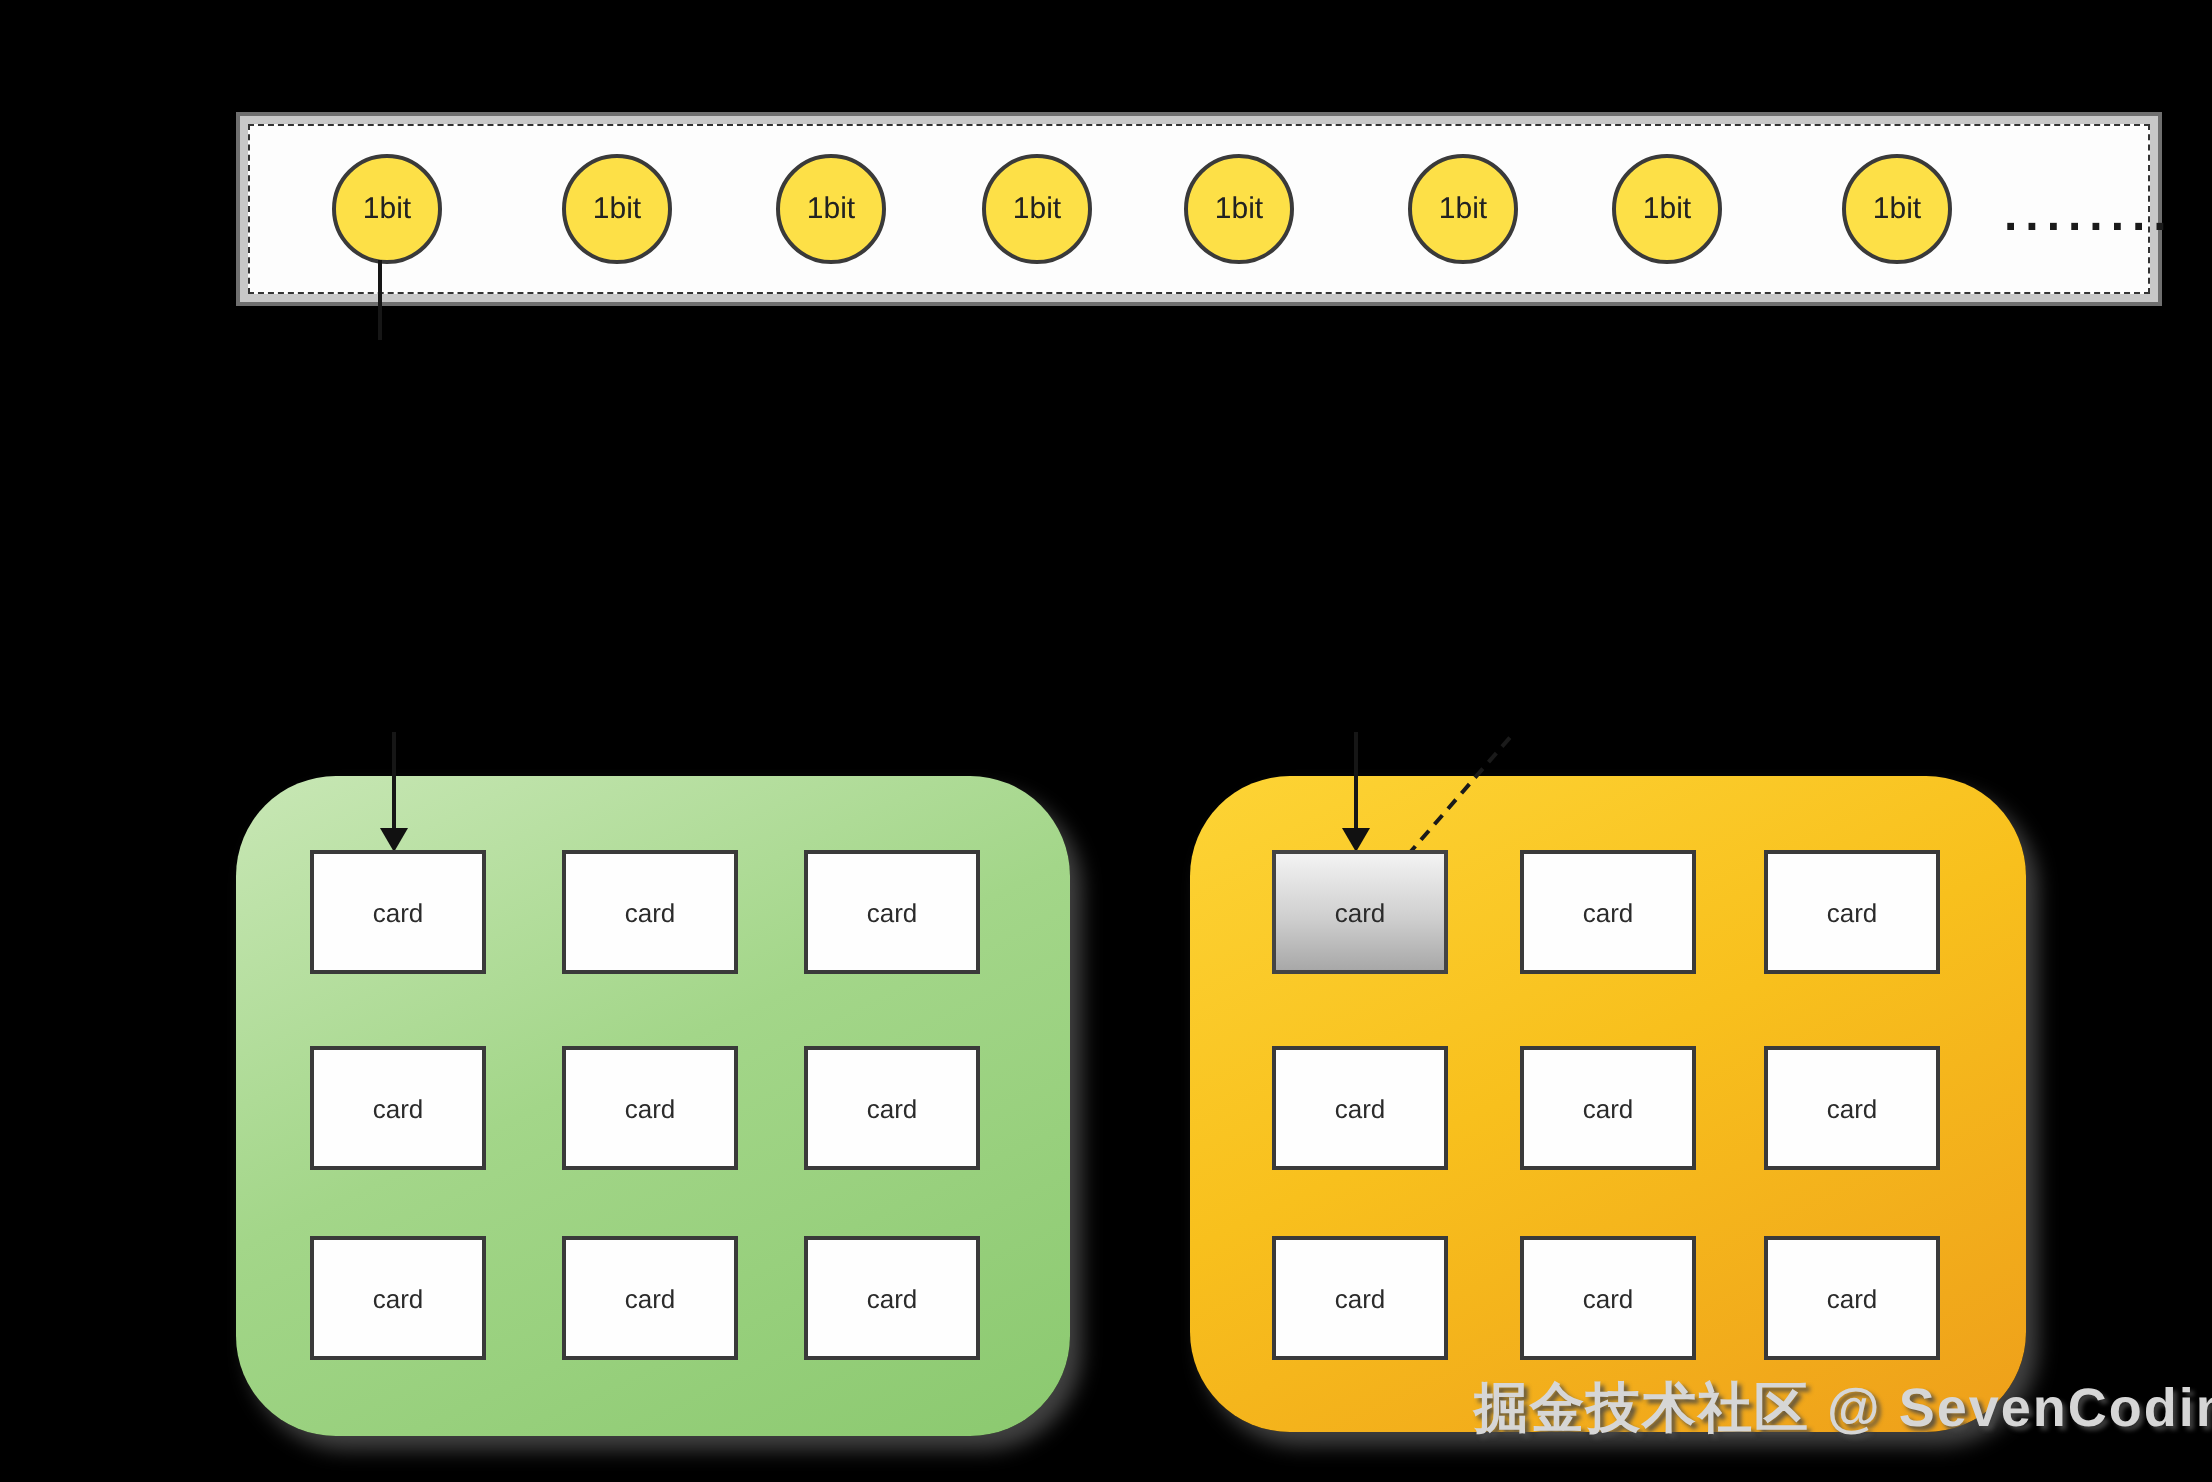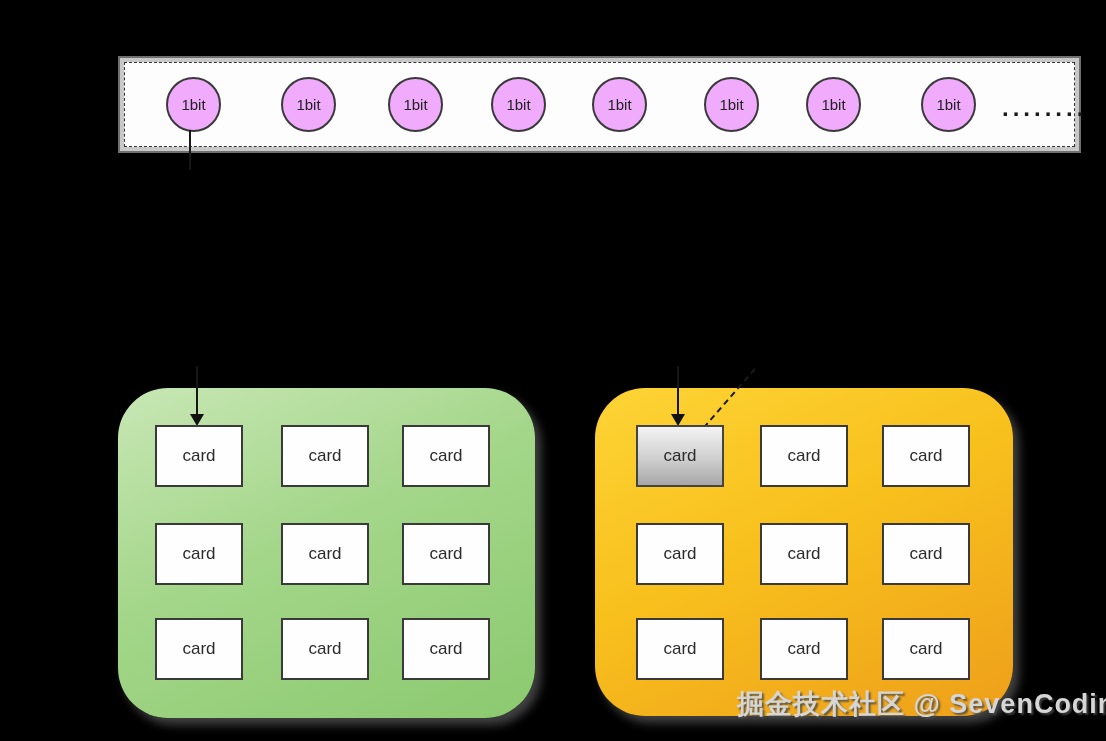--- a/index.html
+++ b/index.html
@@ -12,21 +12,21 @@
   .bit-strip{
     position:absolute;left:120px;top:58px;width:959px;height:93px;
     background:#fdfdfd;border:4px solid #c8c8c8;outline:2px solid #6f6f6f;
     box-sizing:border-box;
   }
   .bit-strip::before{
     content:"";position:absolute;inset:0;border:1px dashed #333;pointer-events:none;
   }
   .bit-circle{
     position:absolute;top:15px;width:55px;height:55px;border-radius:50%;
-    border:2px solid #3a3a3a;background:#f0abfc;box-sizing:border-box;
+    border:2px solid #3a3a3a;background:#fde047;box-sizing:border-box;
     display:flex;align-items:center;justify-content:center;
     font-size:15px;color:#222;
   }
   .ellipsis-dots{
     position:absolute;left:878px;top:34px;font-size:24px;font-weight:bold;
     color:#1a1a1a;letter-spacing:4px;line-height:1;
   }
 
   
   .vline{position:absolute;background:#161616;width:2px;}
@@ -52,21 +52,21 @@
   .panel-orange{
     left:595px;top:388px;width:418px;height:328px;
     background:linear-gradient(155deg,#fdd435 0%,#f8c01d 45%,#ee9f1a 100%);
   }
 
   
   .card{
     position:absolute;width:88px;height:62px;background:#fefefe;
     border:2px solid #3a3a3a;box-sizing:border-box;
     display:flex;align-items:center;justify-content:center;
-    font-size:17px;color:#2b2b2b;
+    font-size:13px;color:#2b2b2b;
   }
   .card-highlight{
     background:linear-gradient(180deg,#f3f3f3 0%,#cfcfcf 55%,#a8a8a8 100%);
     border-color:#444;
   }
 
   
   .watermark{
     position:absolute;left:737px;top:686px;font-size:27px;font-weight:bold;
     color:#d6d6d6;letter-spacing:1px;white-space:nowrap;

